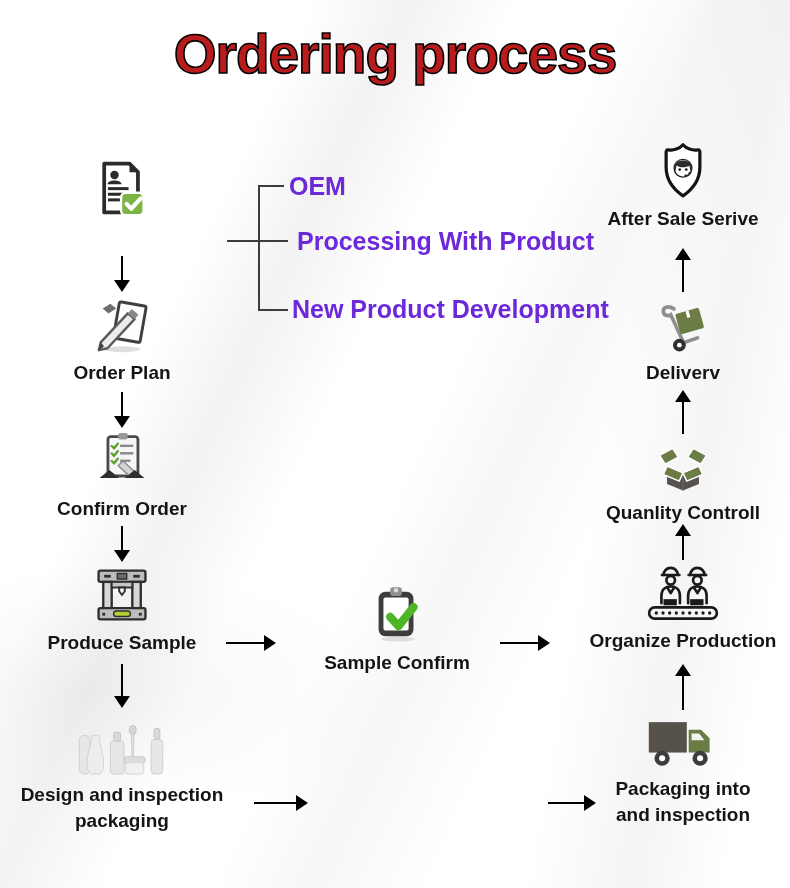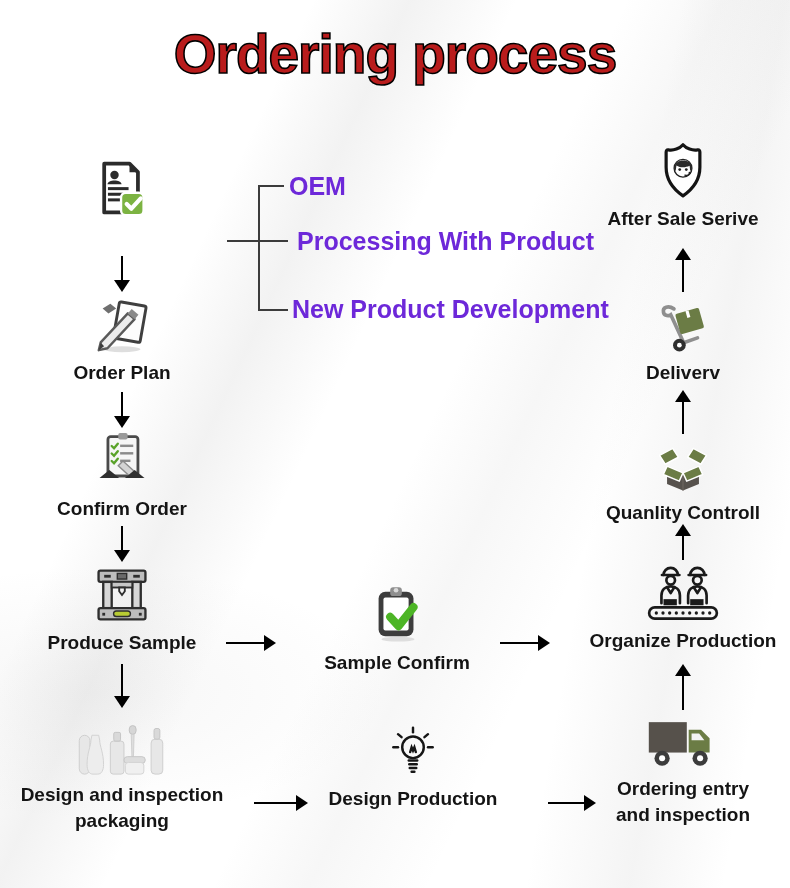--- a/index.html
+++ b/index.html
@@ -154,38 +154,20 @@
         <rect x="13" y="9" width="36" height="46" rx="7" fill="#3d3d3d"></rect>
         <rect x="18" y="15" width="26" height="34" rx="2" fill="#ffffff"></rect>
         <rect x="25" y="4.5" width="12" height="9" rx="3" fill="#8f8f8f"></rect>
         <circle cx="31" cy="7.5" r="2.4" fill="#d9d9d9"></circle>
         <path d="M25 35 l8.5 9.5 15.5-19.5" fill="none" stroke="#4db526" stroke-width="8.5" stroke-linecap="round" stroke-linejoin="round"></path>
       </svg>
     </span>
     <div class="nlabel">Sample Confirm</div>
   </div>
 
-  <div class="node" style="left:293px; top:722px; width:240px;">
-    <span class="icon">
-      <svg width="60" height="60" viewBox="0 0 64 64" fill="none" stroke="#161616" stroke-width="2.6" stroke-linecap="round">
-        <circle cx="32" cy="27" r="11.5"></circle>
-        <path d="M29 32 l1.5-5 1.5 3.5 1.5-3.5 1.5 5"></path>
-        <path d="M27.5 41 h9"></path>
-        <path d="M28 45 h8"></path>
-        <path d="M28.5 49 h7"></path>
-        <path d="M30.5 53 h3"></path>
-        <path d="M32 6 v5"></path>
-        <path d="M16 13 l3.8 3.2"></path>
-        <path d="M48 13 l-3.8 3.2"></path>
-        <path d="M11 27 h5"></path>
-        <path d="M48 27 h5"></path>
-      </svg>
-    </span>
-    <div class="nlabel">Design Production</div>
-  </div>
 
   <div class="node" style="left:563px; top:140px; width:240px;">
     <span class="icon">
       <svg width="60" height="62" viewBox="0 0 64 64">
         <path d="M32 4 C35.5 8 42 10.5 47.5 9.5 C49.5 9.2 50 10.5 50 12 V28 C50 44 40 53 32 58.5 C24 53 14 44 14 28 V12 C14 10.5 14.5 9.2 16.5 9.5 C22 10.5 28.5 8 32 4 Z" fill="#ffffff" stroke="#141414" stroke-width="3.4" stroke-linejoin="round"></path>
         <circle cx="32" cy="29" r="9.5" fill="#ffffff" stroke="#222222" stroke-width="1.4"></circle>
         <path d="M22.5 29 c0-11 19-11 19-0.5 c0 1.5-0.8 3-1.8 3.2 l-0.7-5.2 c-4.5 2.2-10 2.2-14 -0.5 l-0.8 5.7 c-1-0.2-1.7-1.7-1.7-2.7 Z" fill="#2b2b2b"></path>
         <circle cx="28.5" cy="30.5" r="1.5" fill="#222222"></circle>
         <circle cx="35.5" cy="30.5" r="1.5" fill="#222222"></circle>
         <path d="M34 36.5 c2.5 0.5 4.5-0.5 5-2" stroke="#222222" stroke-width="1.4" fill="none" stroke-linecap="round"></path>
@@ -264,21 +246,21 @@
         <rect x="4" y="6" width="40" height="32" fill="#56514b"></rect>
         <path d="M46 14 h13 l9 9 v15 h-22 Z" fill="#6b7c45"></path>
         <path d="M49 18 h8 l5.5 7 h-13.5 Z" fill="#f3f3f3"></path>
         <circle cx="18" cy="44" r="8" fill="#3c3c3c"></circle>
           <circle cx="18" cy="44" r="3.2" fill="#ffffff"></circle>
         <circle cx="58" cy="44" r="8" fill="#3c3c3c"></circle>
           <circle cx="58" cy="44" r="3.2" fill="#ffffff"></circle>
       </svg>
     </span>
     <div class="nlabel">
-      <div>Ordering entry</div>
+      <div>Packaging into</div>
       <div>and  inspection</div>
     </div>
   </div>
 
   <div class="arrow-v arrow-down" style="left:114px; top:256px; height:36px;">
       <span class="shaft"></span>
       <span class="head"></span>
     </div>
   <div class="arrow-v arrow-down" style="left:114px; top:392px; height:36px;">
       <span class="shaft"></span>

